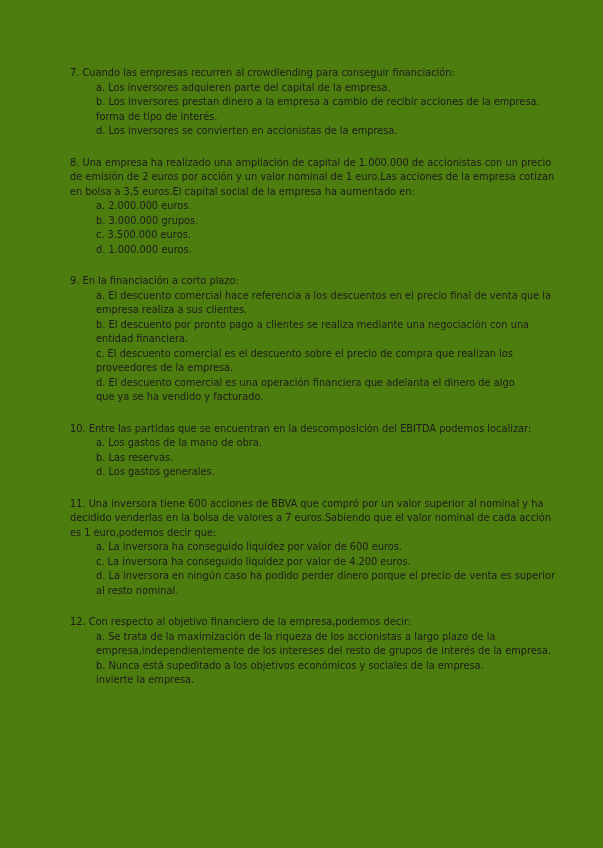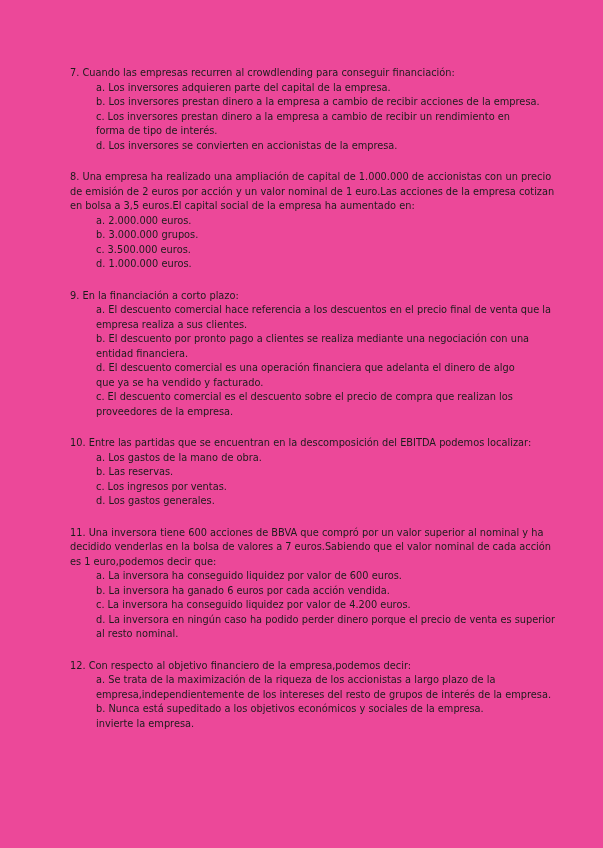--- a/index.html
+++ b/index.html
@@ -5,21 +5,21 @@
   html, body {
     margin: 0;
     padding: 0;
     background: #ffffff;
   }
   .page {
     position: relative;
     box-sizing: border-box;
     width: 603px;
     height: 848px;
-    background: #ec4899;
+    background: #4d7c0f;
     padding: 66px 28px 0 70px;
     overflow: hidden;
     font-family: "DejaVu Sans", sans-serif;
     font-size: 9.8px;
     line-height: 14.5px;
     font-weight: 400;
     color: #1c1c1c;
   }
   .question {
     margin: 0 0 17px 0;
@@ -38,21 +38,20 @@
 
   <section class="question">
     <div class="ln">7. Cuando las empresas recurren al crowdlending para conseguir financiación:</div>
     <div class="option">
       <div class="ln">a. Los inversores adquieren parte del capital de la empresa.</div>
     </div>
     <div class="option">
       <div class="ln">b. Los inversores prestan dinero a la empresa a cambio de recibir acciones de la empresa.</div>
     </div>
     <div class="option">
-      <div class="ln">c. Los inversores prestan dinero a la empresa a cambio de recibir un rendimiento en</div>
       <div class="ln">forma de tipo de interés.</div>
     </div>
     <div class="option">
       <div class="ln">d. Los inversores se convierten en accionistas de la empresa.</div>
     </div>
   </section>
 
   <section class="question">
     <div class="ln">8. Una empresa ha realizado una ampliación de capital de 1.000.000 de accionistas con un precio</div>
     <div class="ln">de emisión de 2 euros por acción y un valor nominal de 1 euro.Las acciones de la empresa cotizan</div>
@@ -75,54 +74,48 @@
     <div class="ln">9. En la financiación a corto plazo:</div>
     <div class="option">
       <div class="ln">a. El descuento comercial hace referencia a los descuentos en el precio final de venta que la</div>
       <div class="ln">empresa realiza a sus clientes.</div>
     </div>
     <div class="option">
       <div class="ln">b. El descuento por pronto pago a clientes se realiza mediante una negociación con una</div>
       <div class="ln">entidad financiera.</div>
     </div>
     <div class="option">
+      <div class="ln">c. El descuento comercial es el descuento sobre el precio de compra que realizan los</div>
+      <div class="ln">proveedores de la empresa.</div>
+    </div>
+    <div class="option">
       <div class="ln">d. El descuento comercial es una operación financiera que adelanta el dinero de algo</div>
       <div class="ln">que ya se ha vendido y facturado.</div>
-    </div>
-    <div class="option">
-      <div class="ln">c. El descuento comercial es el descuento sobre el precio de compra que realizan los</div>
-      <div class="ln">proveedores de la empresa.</div>
     </div>
   </section>
 
   <section class="question">
     <div class="ln">10. Entre las partidas que se encuentran en la descomposición del EBITDA podemos localizar:</div>
     <div class="option">
       <div class="ln">a. Los gastos de la mano de obra.</div>
     </div>
     <div class="option">
       <div class="ln">b. Las reservas.</div>
     </div>
     <div class="option">
-      <div class="ln">c. Los ingresos por ventas.</div>
-    </div>
-    <div class="option">
       <div class="ln">d. Los gastos generales.</div>
     </div>
   </section>
 
   <section class="question">
     <div class="ln">11. Una inversora tiene 600 acciones de BBVA que compró por un valor superior al nominal y ha</div>
     <div class="ln">decidido venderlas en la bolsa de valores a 7 euros.Sabiendo que el valor nominal de cada acción</div>
     <div class="ln">es 1 euro,podemos decir que:</div>
     <div class="option">
       <div class="ln">a. La inversora ha conseguido liquidez por valor de 600 euros.</div>
-    </div>
-    <div class="option">
-      <div class="ln">b. La inversora ha ganado 6 euros por cada acción vendida.</div>
     </div>
     <div class="option">
       <div class="ln">c. La inversora ha conseguido liquidez por valor de 4.200 euros.</div>
     </div>
     <div class="option">
       <div class="ln">d. La inversora en ningún caso ha podido perder dinero porque el precio de venta es superior</div>
       <div class="ln">al resto nominal.</div>
     </div>
   </section>
 

